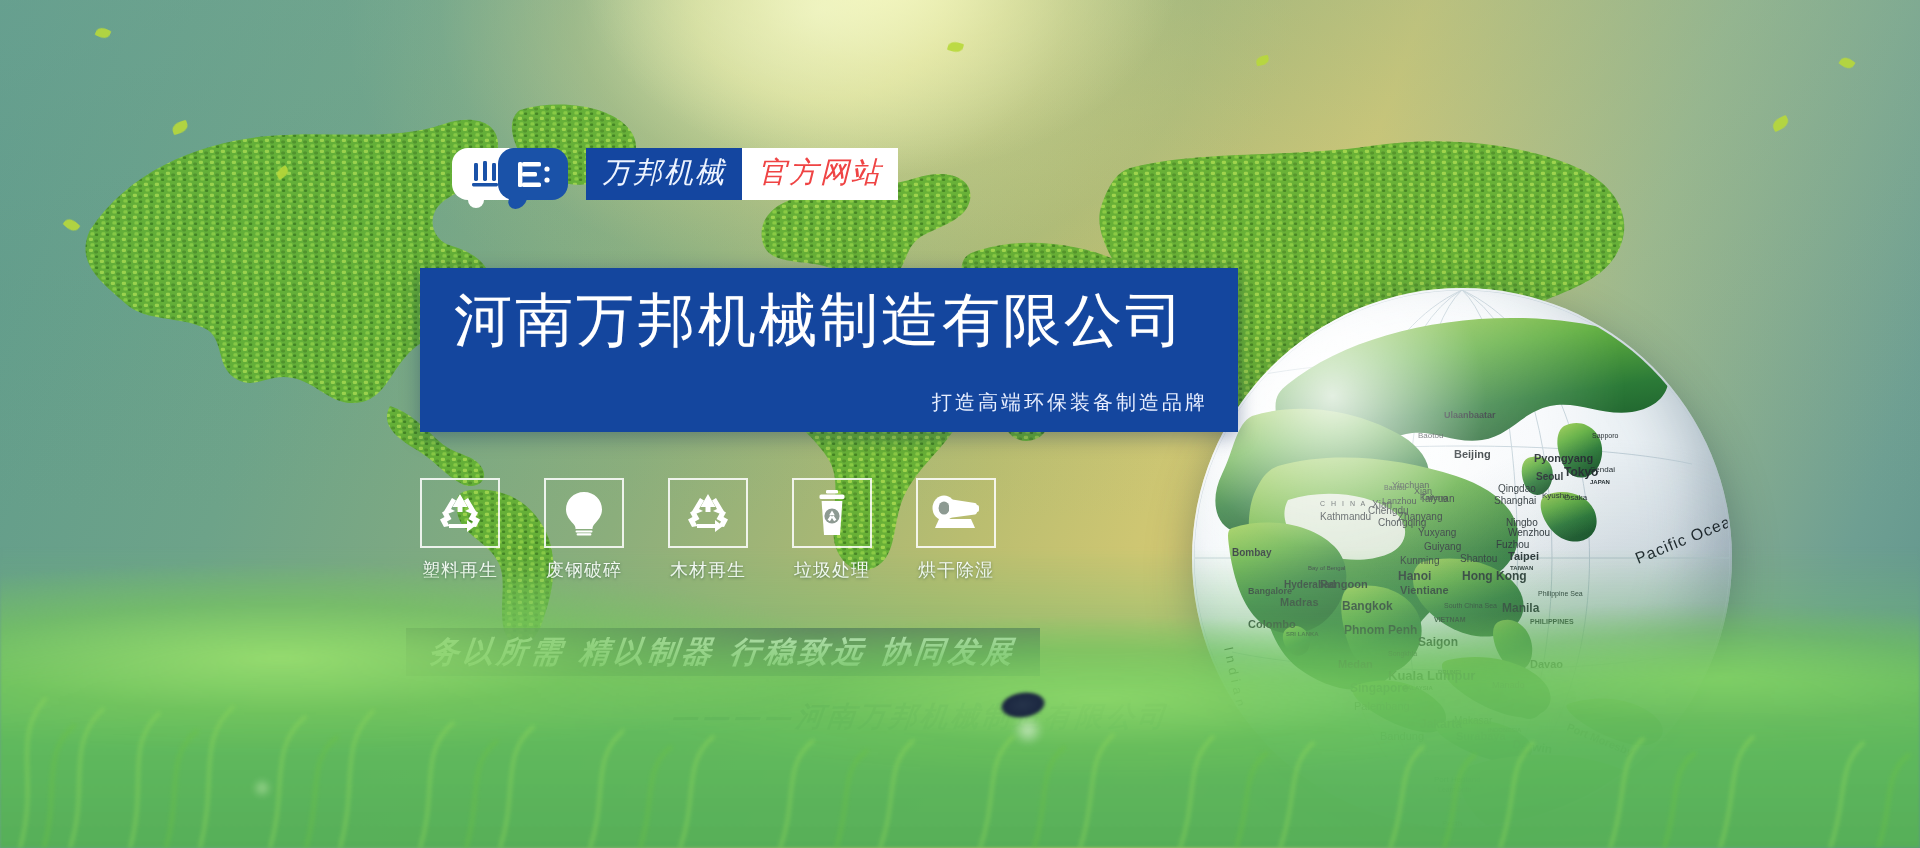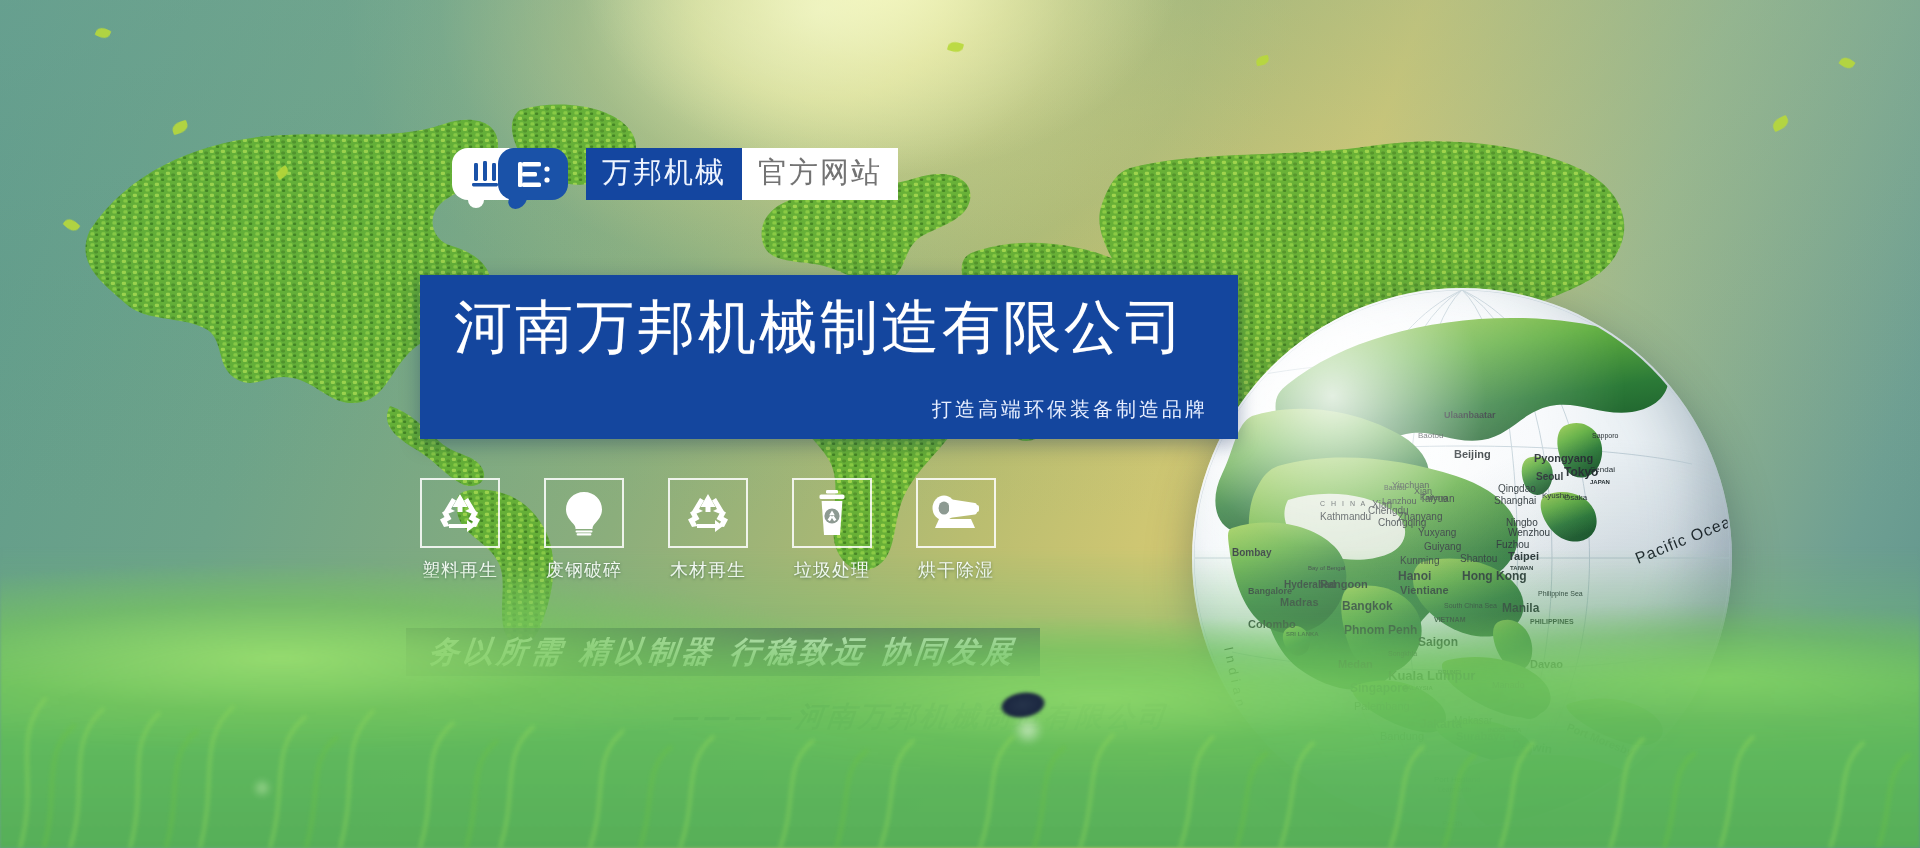--- a/index.html
+++ b/index.html
@@ -67,21 +67,21 @@
   .globe svg { position:absolute; inset:0; width:100%; height:100%; }
   .globe-gloss {
     position:absolute; inset:0; border-radius:50%; pointer-events:none;
     background:
       radial-gradient(circle at 26% 20%, rgba(255,255,255,0.85) 0%, rgba(255,255,255,0.22) 26%, rgba(255,255,255,0) 50%),
       radial-gradient(circle at 78% 82%, rgba(50,80,95,0.30) 0%, rgba(50,80,95,0) 48%);
   }
   .glabel { font-family:"Liberation Sans", sans-serif; fill:#1c2428; }
 
   
-  .logobar { position:absolute; left:452px; top:148px; display:flex; align-items:center; }
+  .logobar { position:absolute; left:452px; top:148px; display:flex; align-items:center;font-style:italic; }
   .logo-mark { position:relative; width:116px; height:52px; flex:0 0 auto; }
   .bub-w {
     position:absolute; left:0; top:0; width:72px; height:52px; background:#ffffff;
     border-radius:16px 16px 16px 16px;
   }
   .bub-w:after{
     content:""; position:absolute; left:16px; bottom:-8px; width:16px; height:12px;
     background:#ffffff; border-radius:0 0 8px 8px;
   }
   .bub-b {
@@ -93,28 +93,28 @@
     background:#1a52a8; border-radius:0 0 9px 9px; transform:skewX(-14deg);
   }
   .logo-mark svg { position:absolute; inset:0; }
 
   .brand-box {
     margin-left:18px; background:#1446a0; color:#eef4ff;
     padding:6px 16px 10px; font-size:29px; letter-spacing:2px; line-height:1.25;
     height:52px; display:flex; align-items:center;
   }
   .site-box {
-    background:#ffffff; color:#737373;
+    background:#ffffff; color:#ef4444;
     padding:6px 16px 10px; font-size:29px; letter-spacing:2px; line-height:1.25;
     height:52px; display:flex; align-items:center;
   }
 
   
   .title-banner {
-    position:absolute; left:420px; top:275px; width:818px; height:164px;
+    position:absolute; left:420px; top:268px; width:818px; height:164px;
     background:#14469e; box-shadow:0 5px 18px rgba(10,35,85,0.35);
   }
   .co-name {
     position:absolute; left:34px; top:20px;
     font-size:58px; color:#ffffff; letter-spacing:3px; line-height:1.1;
     text-shadow:0 0 1px rgba(255,255,255,0.4);
   }
   .co-slogan {
     position:absolute; right:30px; bottom:16px;
     font-size:20px; color:#e7eeff; letter-spacing:3px;

